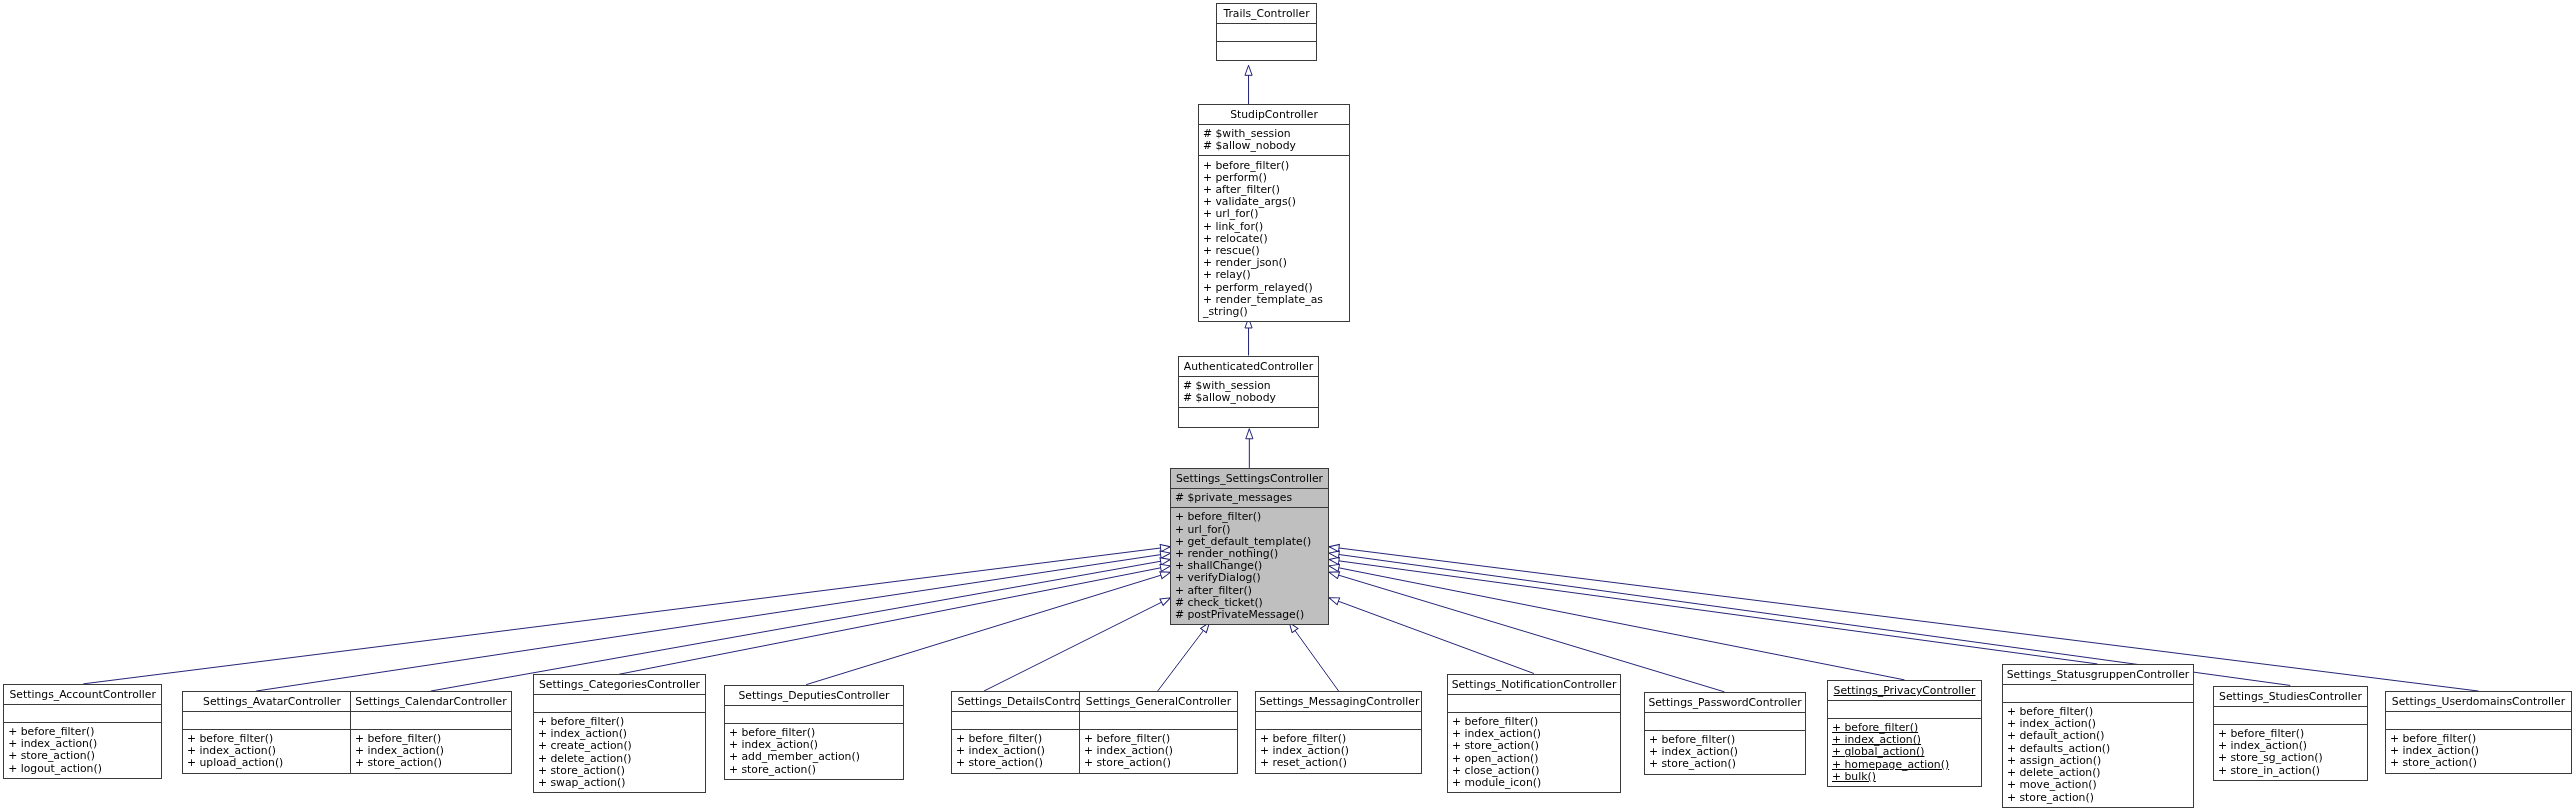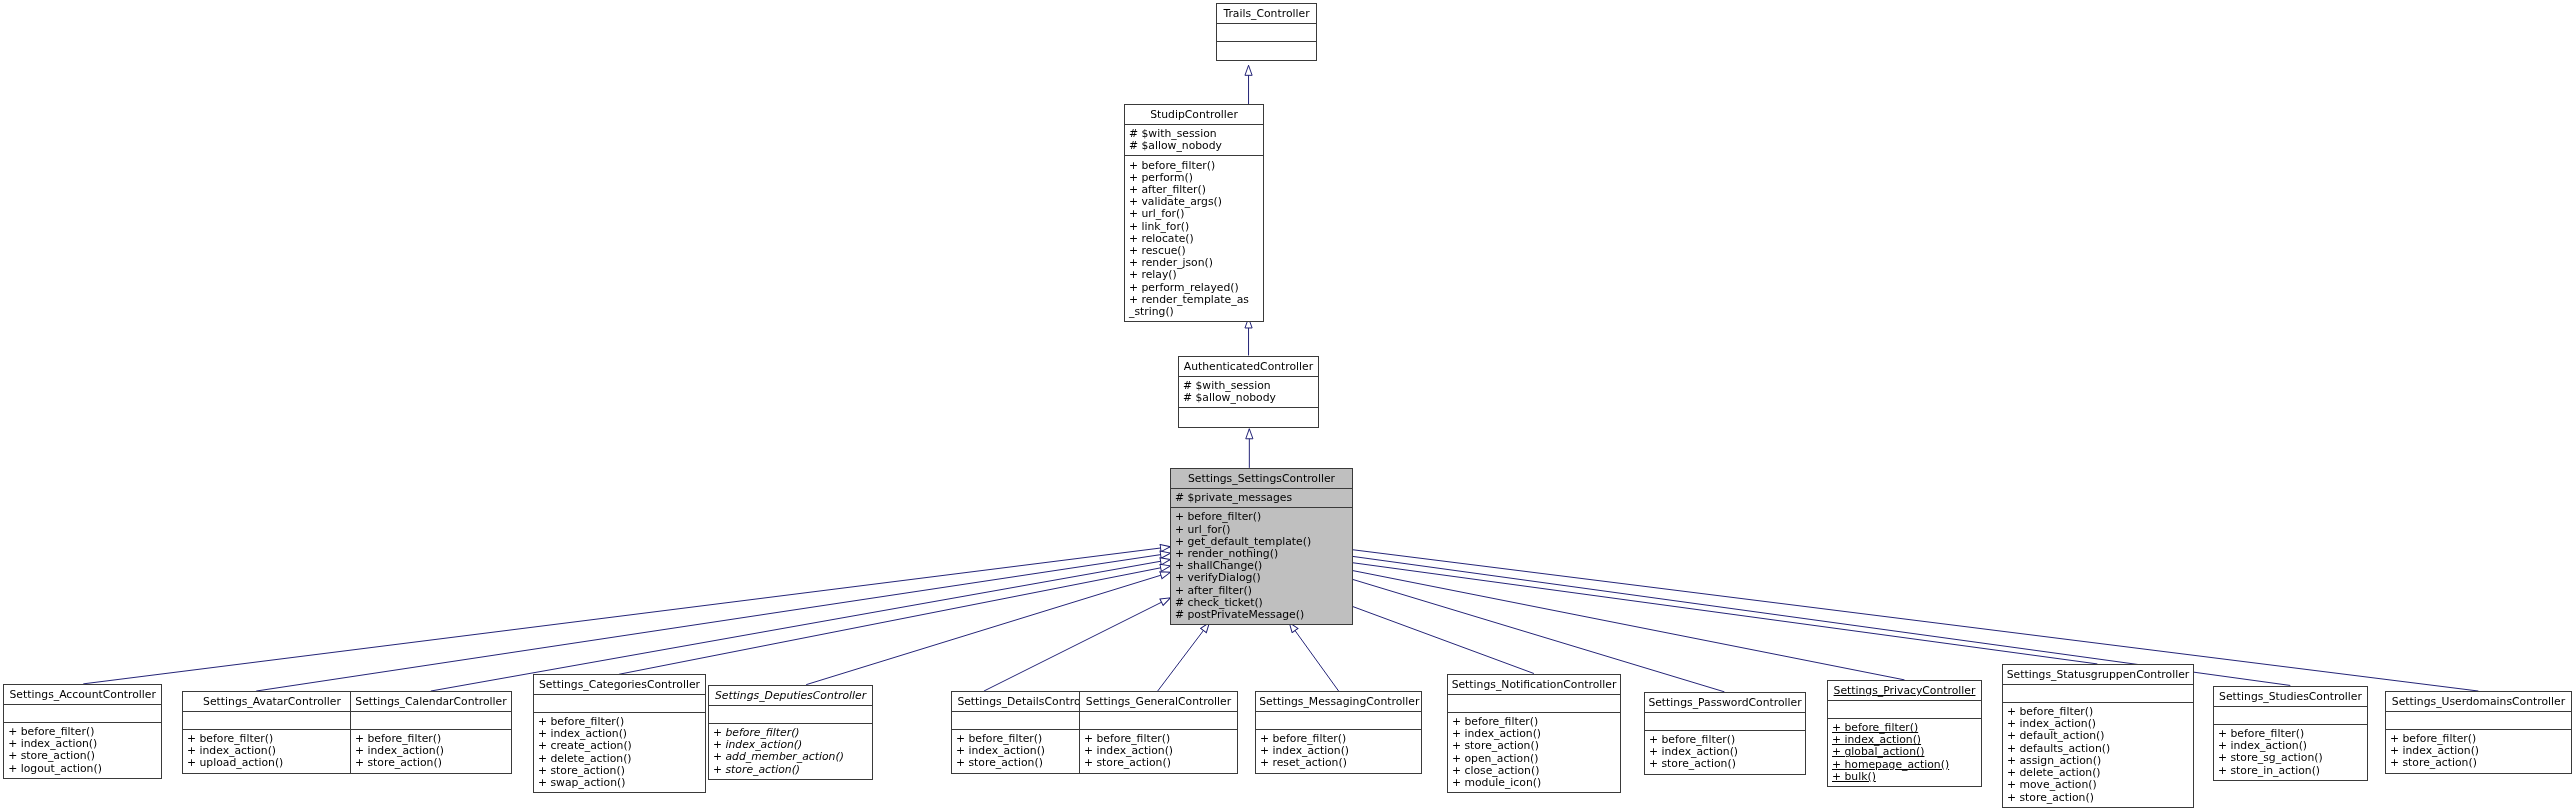--- a/index.html
+++ b/index.html
@@ -65,21 +65,21 @@
       <line x1="2631" y1="833" x2="1667" y2="702" class="edge" marker-end="url(#arrow-hollow)"></line>
       <line x1="2873" y1="860" x2="1667" y2="694" class="edge" marker-end="url(#arrow-hollow)"></line>
       <line x1="3109" y1="867" x2="1667" y2="686" class="edge" marker-end="url(#arrow-hollow)"></line>
     </svg>
   <div id="classes-layer">
       <div class="uml-class" style="left: 1198px; top: 3.2px; width: 101px; margin-left: 18px;">
     <div class="uml-title">Trails_Controller</div>
     <div class="uml-attrs"></div>
     <div class="uml-methods"></div>
   </div>
-      <div class="uml-class" style="left: 1124px; top: 104px; width: 140px;">
+      <div class="uml-class" style="left: 1198px; top: 104px; width: 152px;">
     <div class="uml-title">StudipController</div>
     <div class="uml-attrs">
           <div class="member"># $with_session</div>
           <div class="member"># $allow_nobody</div>
         </div>
     <div class="uml-methods">
           <div class="member">+ before_filter()</div>
           <div class="member">+ perform()</div>
           <div class="member">+ after_filter()</div>
           <div class="member">+ validate_args()</div>
@@ -95,21 +95,21 @@
         </div>
   </div>
       <div class="uml-class" style="left: 1178px; top: 356px; width: 141px;">
     <div class="uml-title">AuthenticatedController</div>
     <div class="uml-attrs">
           <div class="member"># $with_session</div>
           <div class="member"># $allow_nobody</div>
         </div>
     <div class="uml-methods"></div>
   </div>
-      <div class="uml-class highlight" style="left: 1170px; top: 468px; width: 183px;">
+      <div class="uml-class highlight" style="left: 1170px; top: 468px; width: 159px;">
     <div class="uml-title">Settings_SettingsController</div>
     <div class="uml-attrs">
           <div class="member"># $private_messages</div>
         </div>
     <div class="uml-methods">
           <div class="member">+ before_filter()</div>
           <div class="member">+ url_for()</div>
           <div class="member">+ get_default_template()</div>
           <div class="member">+ render_nothing()</div>
           <div class="member">+ shallChange()</div>
@@ -152,21 +152,21 @@
     <div class="uml-attrs"></div>
     <div class="uml-methods">
           <div class="member">+ before_filter()</div>
           <div class="member">+ index_action()</div>
           <div class="member">+ create_action()</div>
           <div class="member">+ delete_action()</div>
           <div class="member">+ store_action()</div>
           <div class="member">+ swap_action()</div>
         </div>
   </div>
-      <div class="uml-class" style="left: 708px; top: 685px; width: 165px; font-style: italic;">
+      <div class="uml-class" style="left: 724px; top: 685px; width: 180px;">
     <div class="uml-title">Settings_DeputiesController</div>
     <div class="uml-attrs"></div>
     <div class="uml-methods">
           <div class="member">+ before_filter()</div>
           <div class="member">+ index_action()</div>
           <div class="member">+ add_member_action()</div>
           <div class="member">+ store_action()</div>
         </div>
   </div>
       <div class="uml-class" style="left: 907px; top: 691px; width: 153px; margin-left: 44px;">

